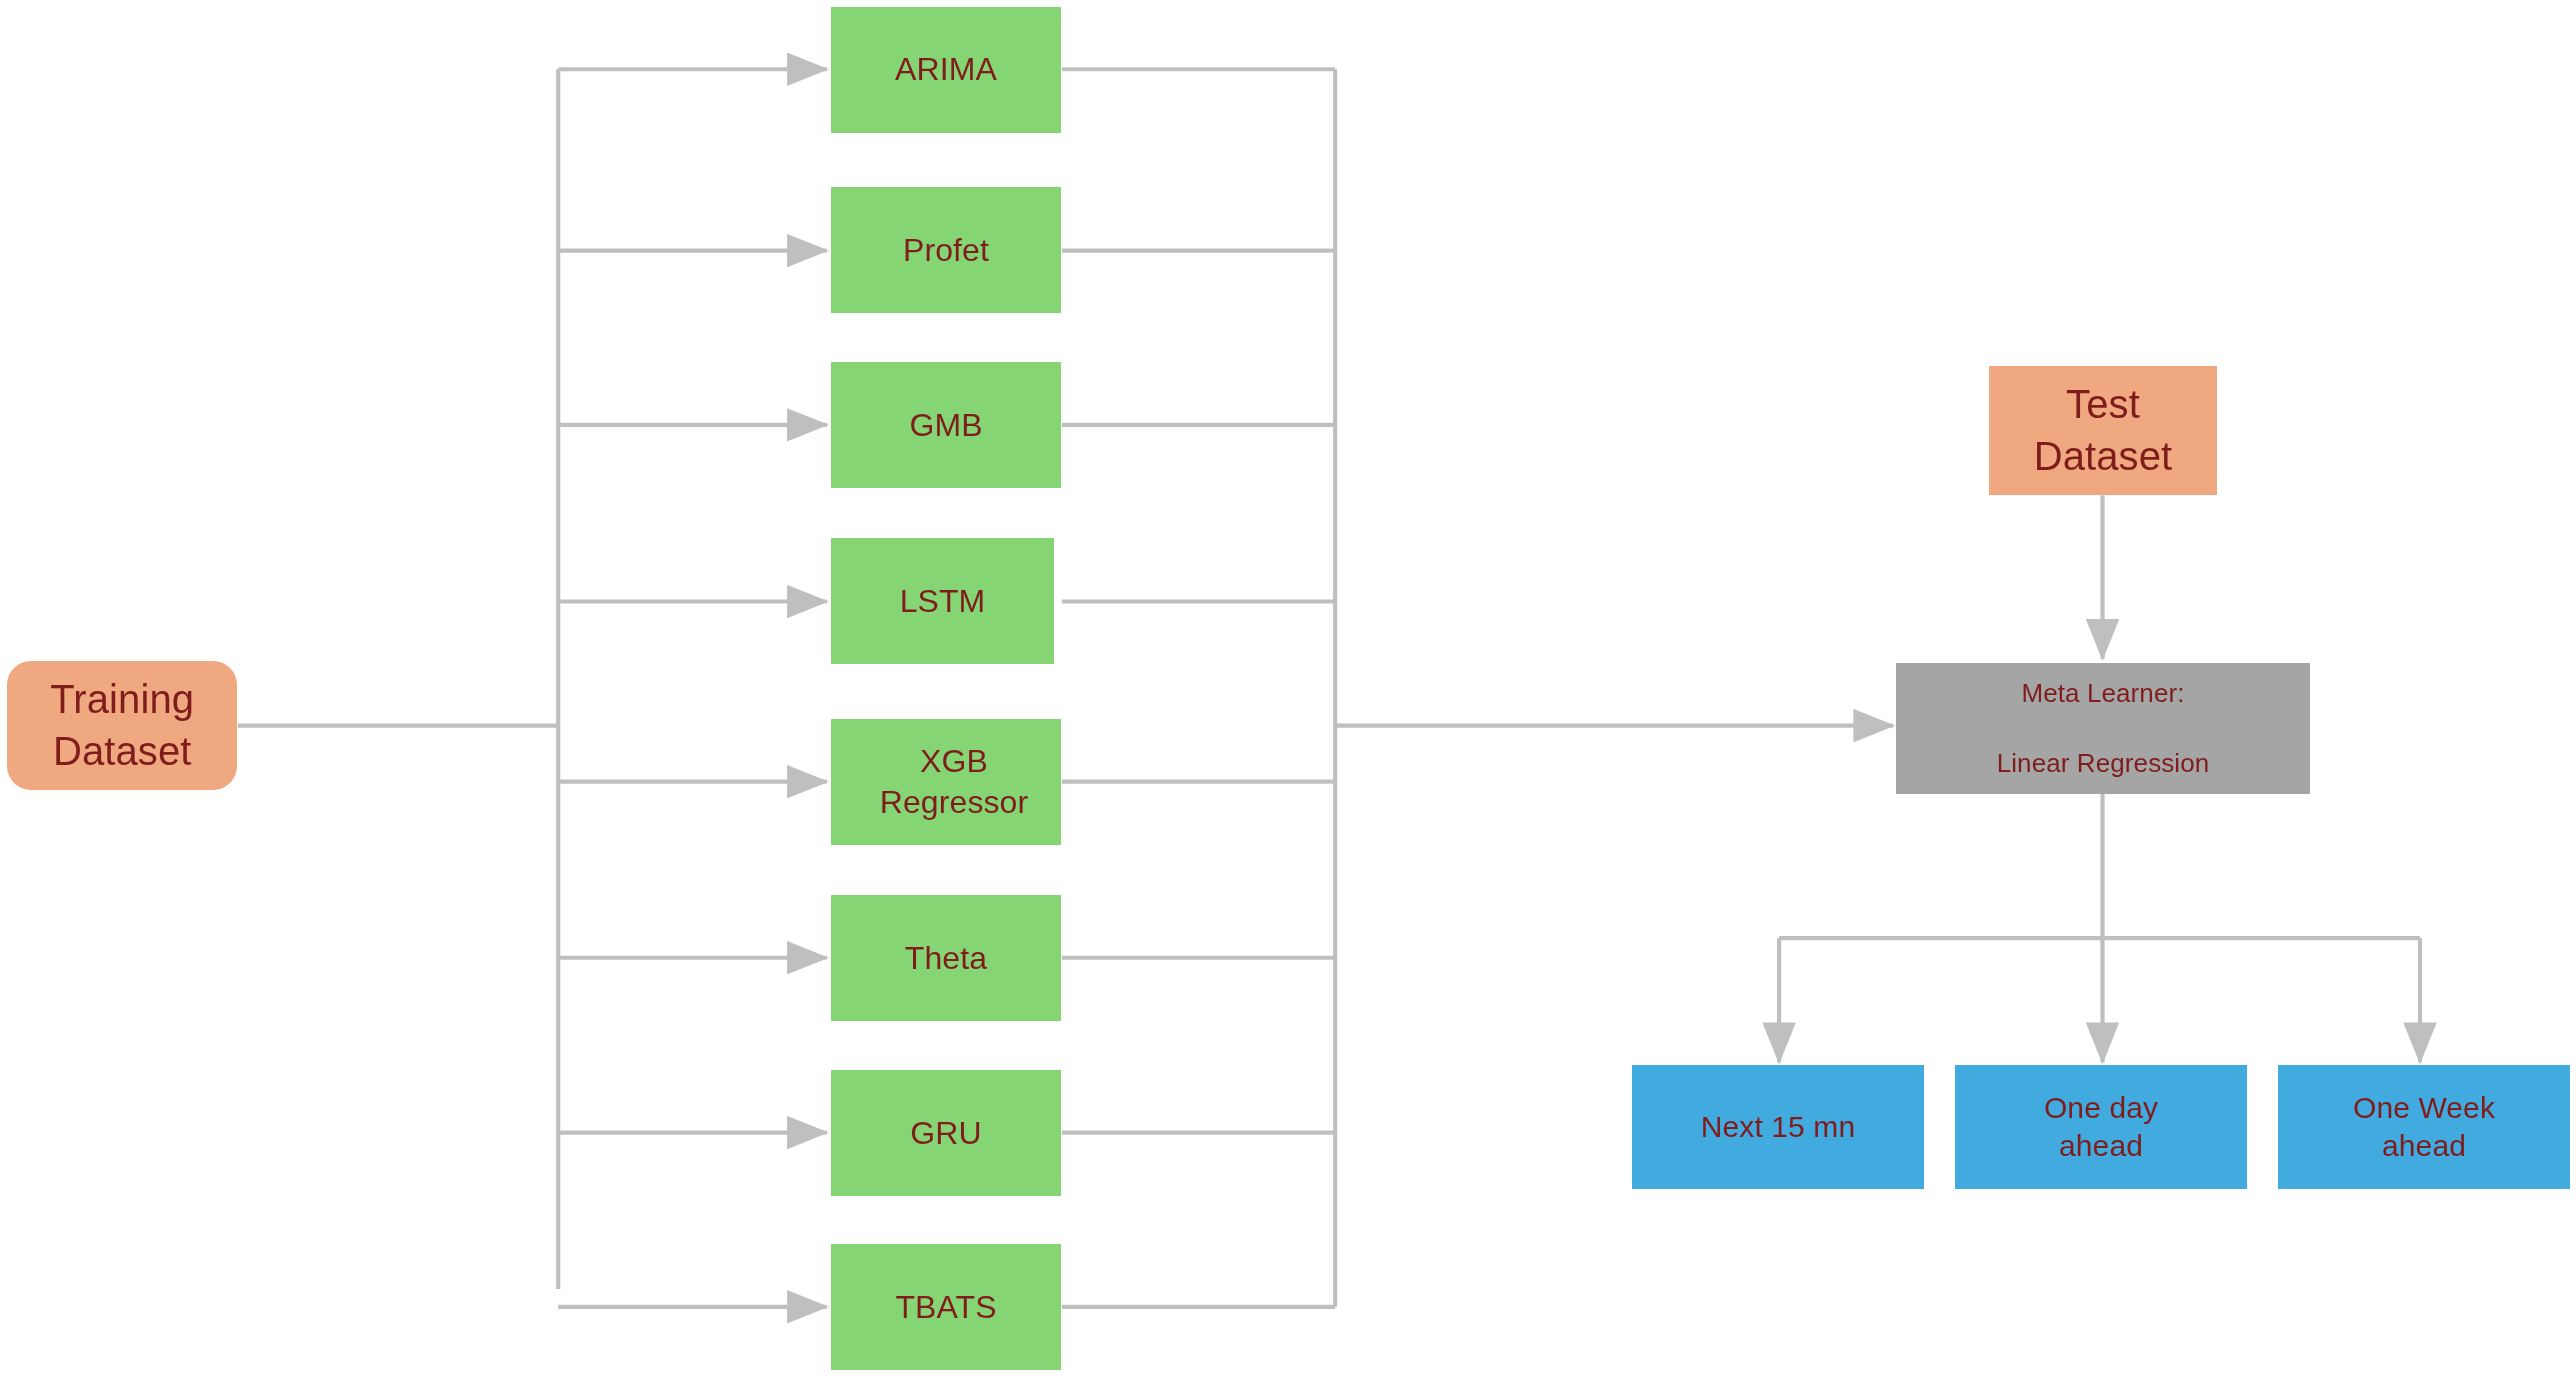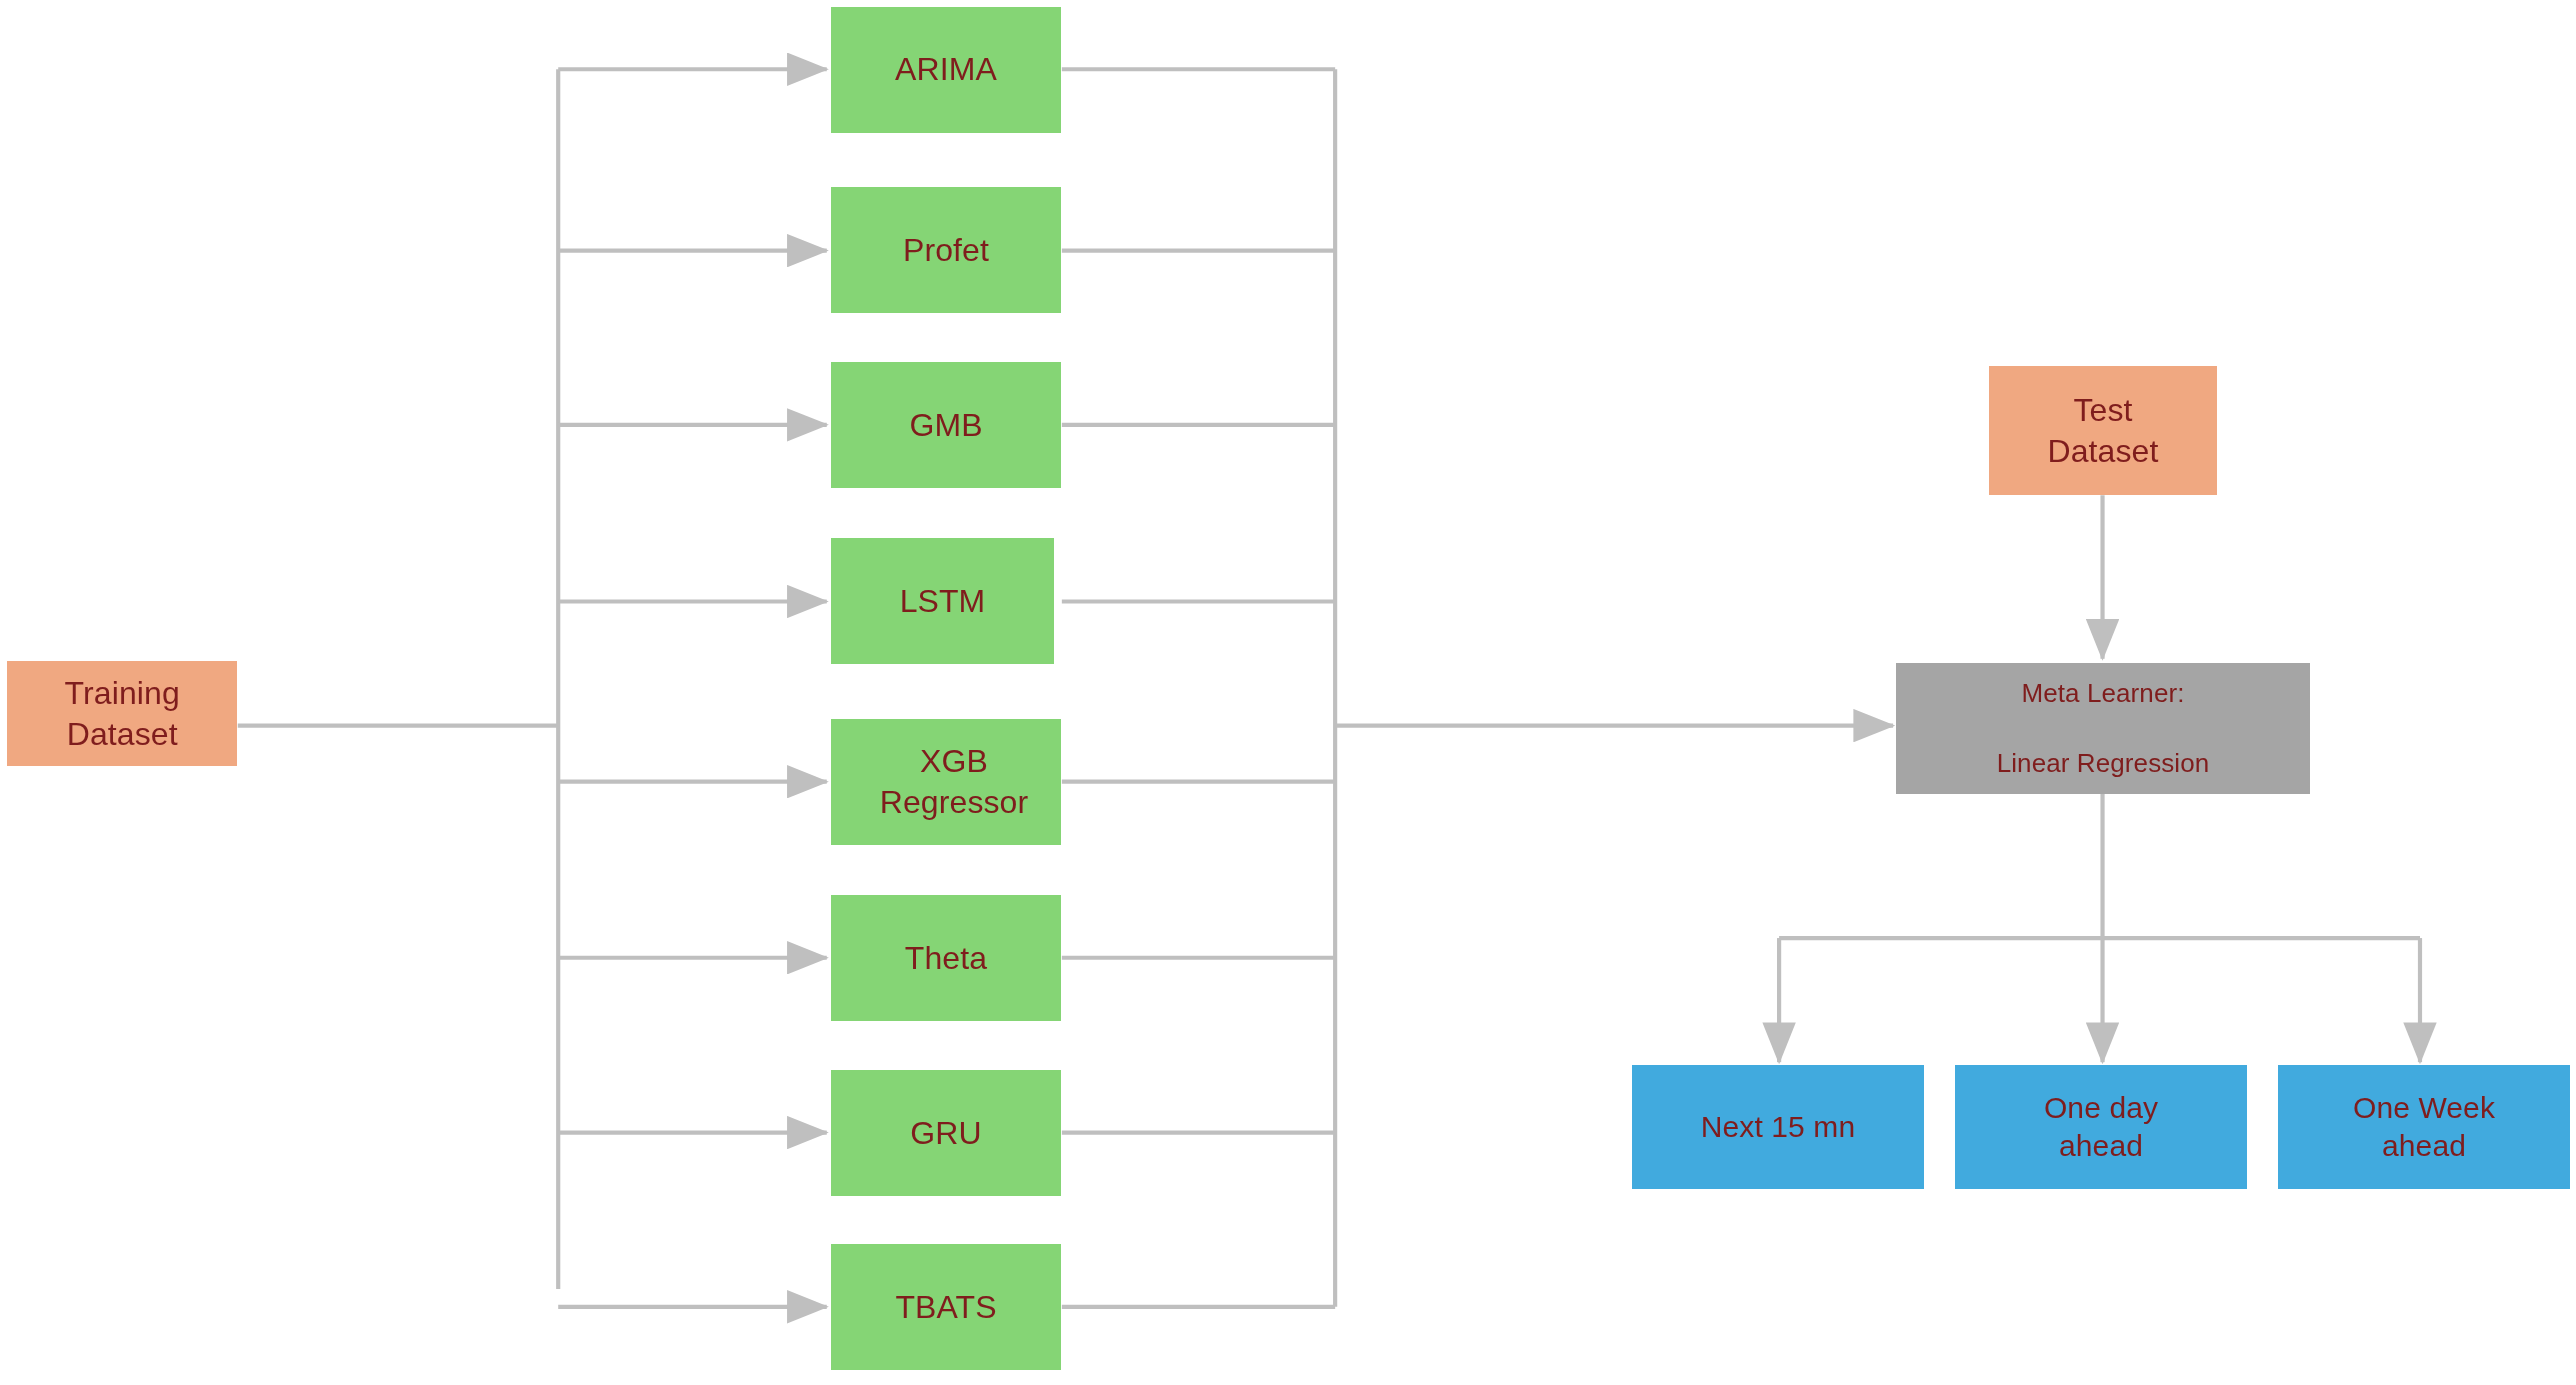--- a/index.html
+++ b/index.html
@@ -36,21 +36,21 @@
     text-align: center;
     line-height: 1.28;
     font-weight: 400;
     letter-spacing: 0.1px;
   }
   .node .line {
     display: block;
     white-space: pre;
   }
   .node-green  { background: #85D575; font-size: 32px; }
-  .node-orange { background: #F0A881; font-size: 32px; }
+  .node-orange { background: #F0A881; font-size: 40px; }
   .node-grey   { background: #A5A5A5; font-size: 26px; gap: 36px; }
   .node-blue   { background: #41AADE; font-size: 30px; }
 </style>
 </head>
 <body>
 
 <div id="diagram-root">
 
   <svg id="wires" viewBox="0 0 4316 2321" xmlns="http://www.w3.org/2000/svg">
     <defs>
@@ -90,21 +90,21 @@
       <path d="M3523,830 L3523,1104" marker-end="url(#arrowhead)"></path>
 
       <path d="M3523,1330 L3523,1572"></path>
       <path d="M2981,1572 L4055,1572"></path>
       <path d="M2981,1572 L2981,1780" marker-end="url(#arrowhead)"></path>
       <path d="M3523,1572 L3523,1780" marker-end="url(#arrowhead)"></path>
       <path d="M4055,1572 L4055,1780" marker-end="url(#arrowhead)"></path>
     </g>
   </svg>
 
-  <div class="node node-orange" style="left:7.2px; top:661px; width:230px; height:105px;">
+  <div class="node node-orange" style="left:7.2px; top:661px; width:230px; height:129px;border-radius:24px;">
     <span class="line">Training</span>
     <span class="line">Dataset</span>
   </div>
 
   <div class="node node-orange" style="left:1989px; top:366px; width:228px; height:129px;">
     <span class="line">Test</span>
     <span class="line">Dataset</span>
   </div>
 
   <div class="node node-green" style="left:831px; top:6.6px; width:230px; height:126px;">

